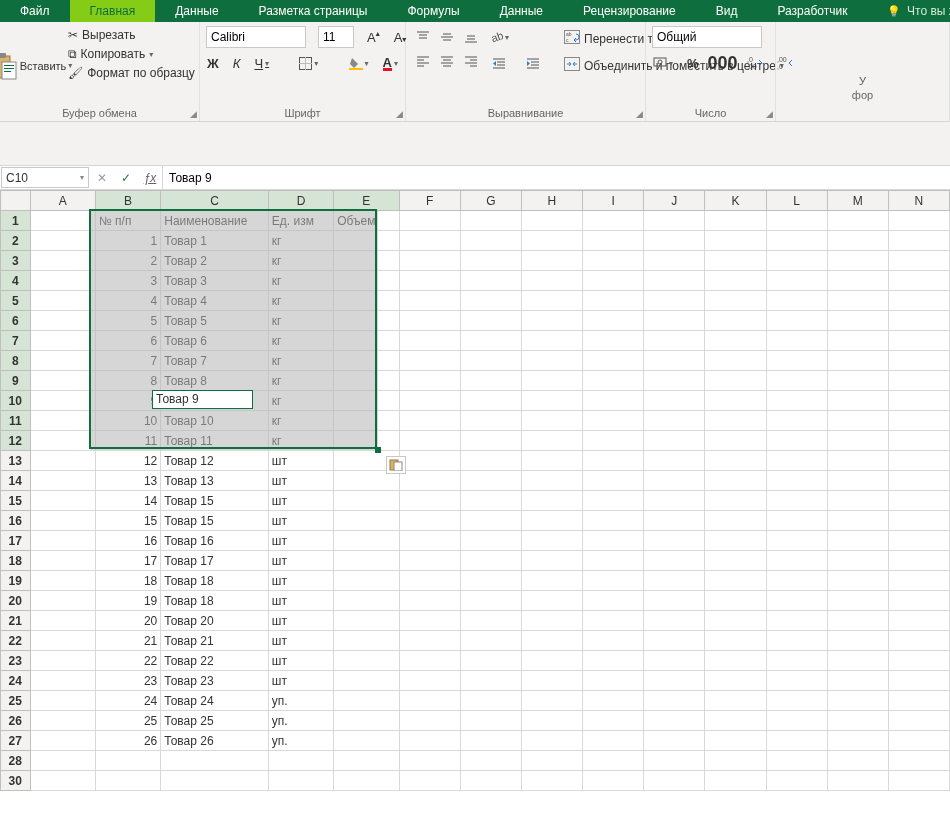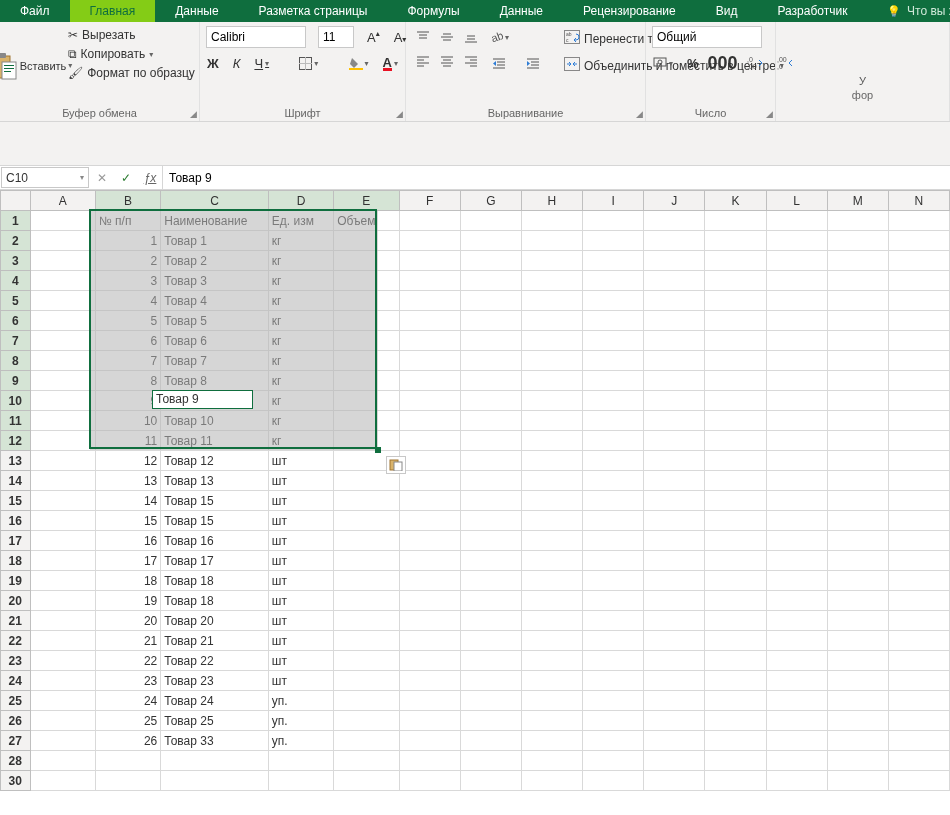--- a/index.html
+++ b/index.html
@@ -794,21 +794,21 @@
           <td></td>
           <td></td>
           <td></td>
           <td></td>
           <td></td>
         </tr>
         <tr>
           <th class="rowhdr">27</th>
           <td></td>
           <td class="num">26</td>
-          <td class="txt">Товар 33</td>
+          <td class="txt">Товар 26</td>
           <td class="txt">уп.</td>
           <td></td>
           <td></td>
           <td></td>
           <td></td>
           <td></td>
           <td></td>
           <td></td>
           <td></td>
           <td></td>

